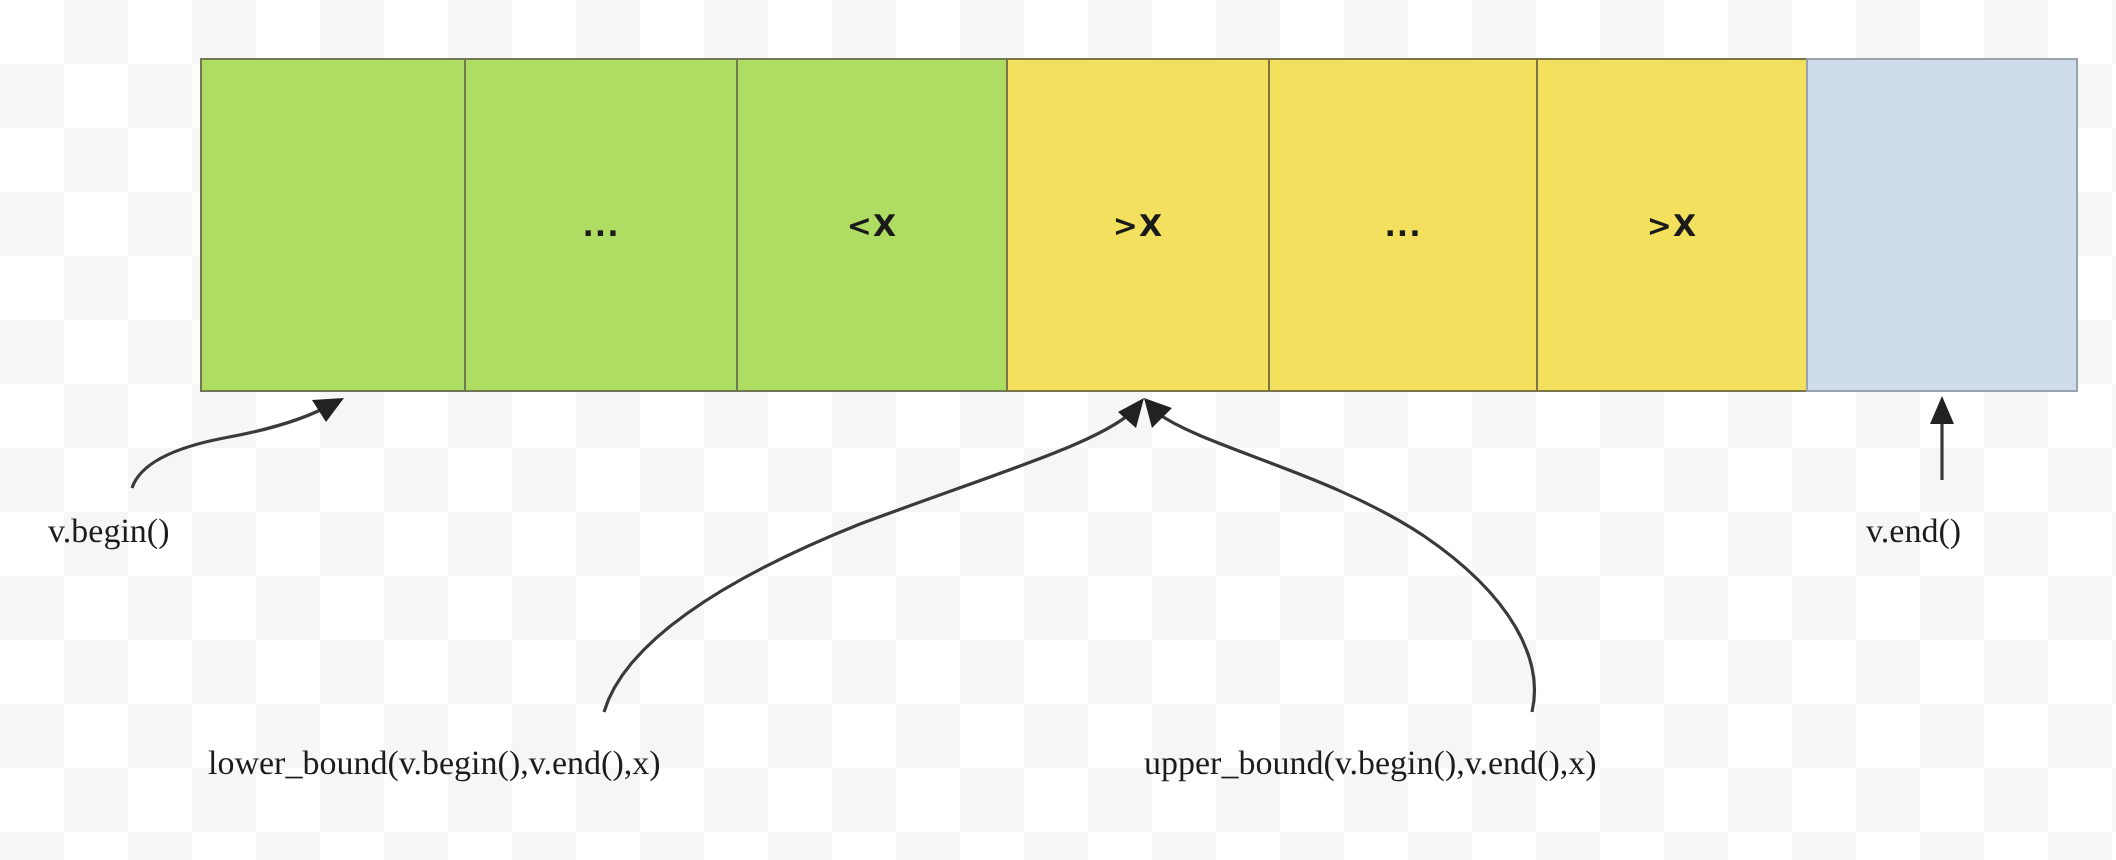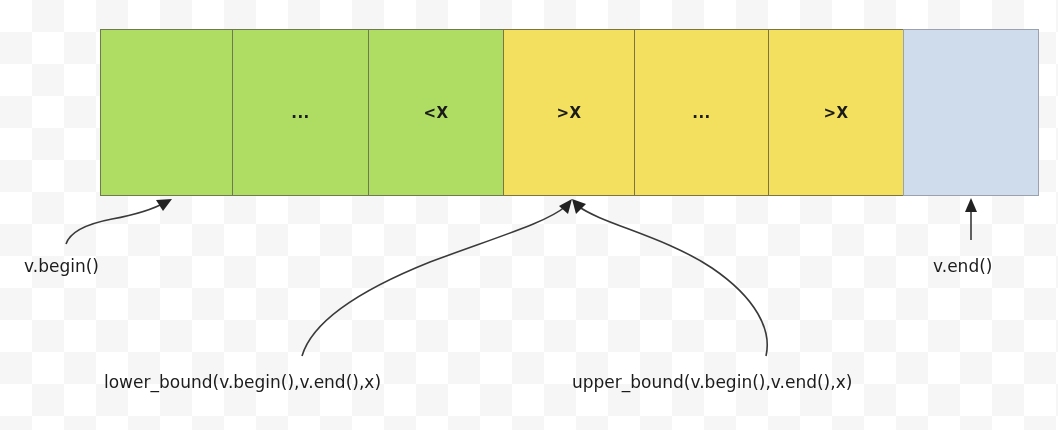--- a/index.html
+++ b/index.html
@@ -48,20 +48,21 @@
   .cell:first-child { margin-left: 0; }
   .cell.green  { background: #afdd63; border-color: #6f7a52; }
   .cell.yellow { background: #f2e05e; border-color: #7c7443; }
   .cell.blue   { background: #cfdcec; border-color: #9aa3ad; }
 
   .label {
     position: absolute;
     font-size: 17px;
     color: #1c1c1c;
     white-space: nowrap;
+    font-family: Liberation Serif, serif;
   }
   #label-begin { left: 24px;  top: 256px; }
   #label-end   { left: 933px; top: 256px; text-align: right; }
   #label-lower { left: 104px; top: 372px; }
   #label-upper { left: 572px; top: 372px; }
 
   svg.overlay {
     position: absolute;
     left: 0;
     top: 0;

